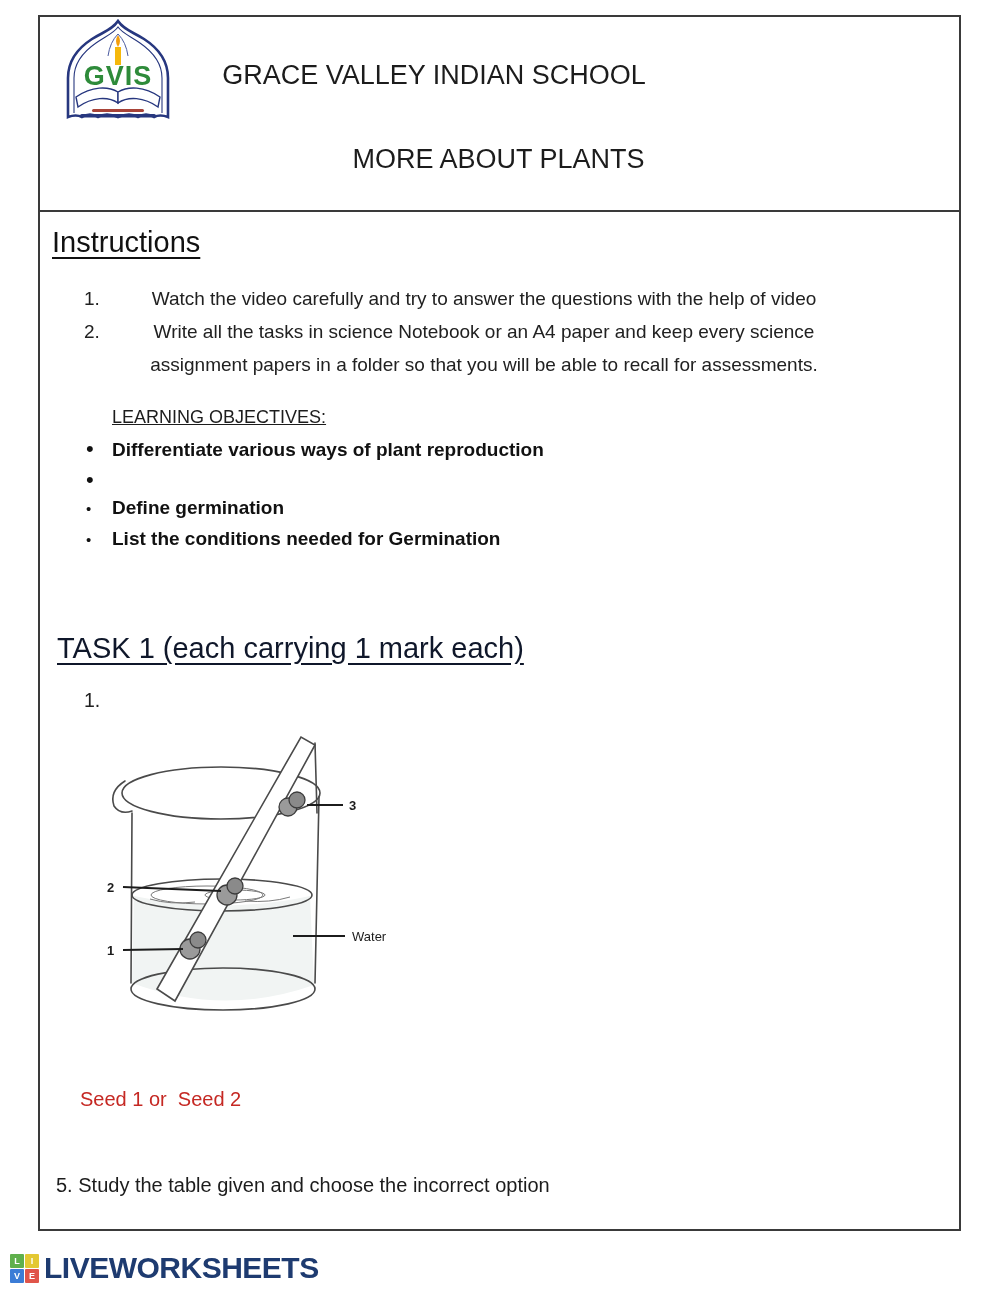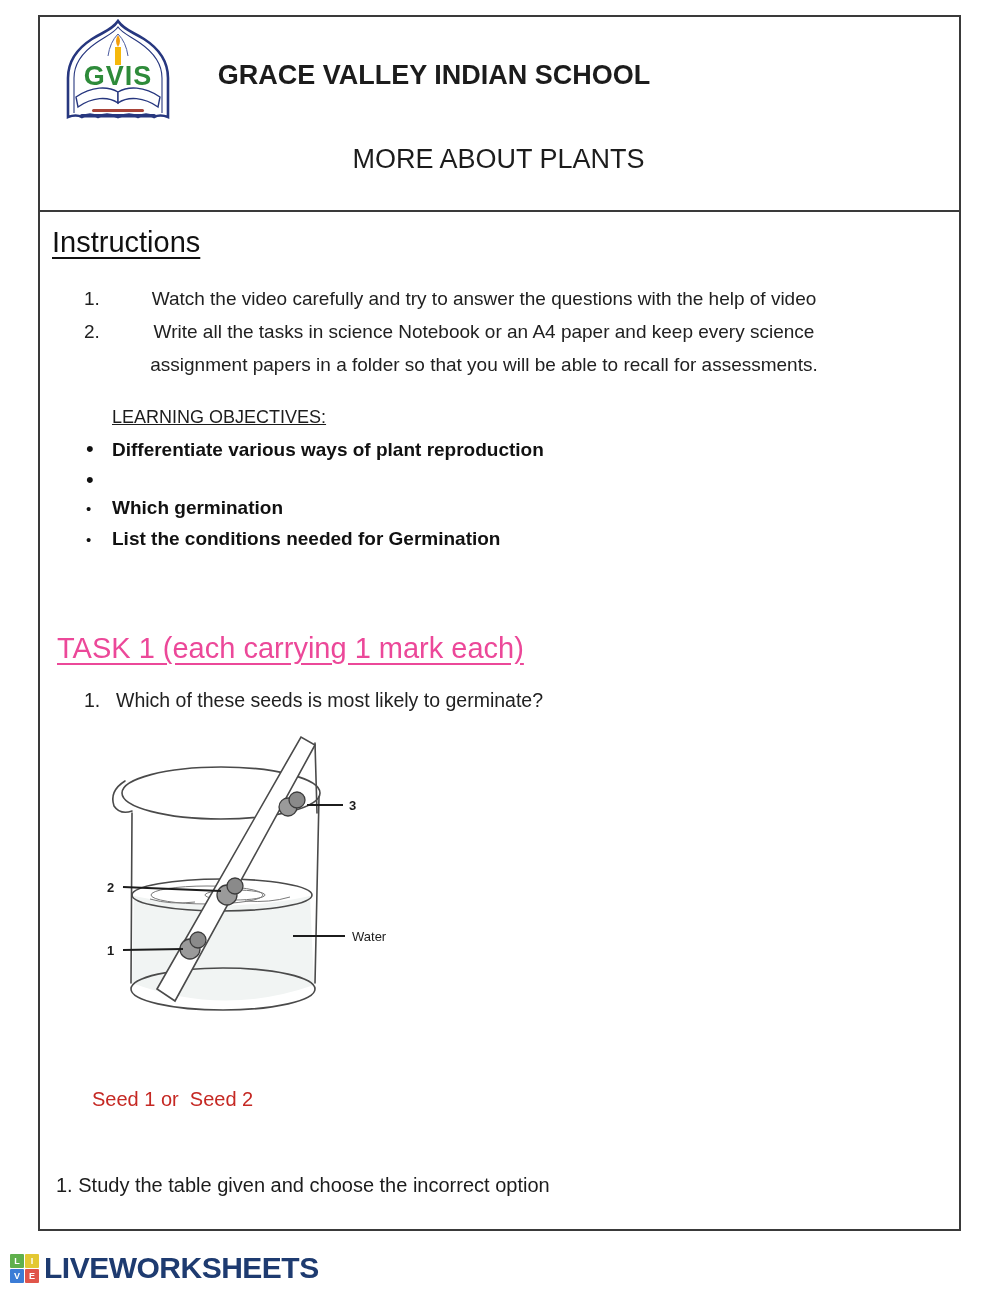--- a/index.html
+++ b/index.html
@@ -5,42 +5,42 @@
   html,body{margin:0;padding:0;background:#fff;}
   .page{
     position:relative;width:1000px;height:1291px;background:#ffffff;
     font-family:"Liberation Sans",sans-serif;color:#212121;overflow:hidden;border-radius:25px;
   }
   .abs{position:absolute;}
   
   .doc-box{left:38px;top:15px;width:919px;height:1212px;border:2px solid #3a3a3a;}
   .header-divider{left:38px;top:210px;width:923px;border-top:2px solid #3a3a3a;height:0;}
   
-  .school-name{left:38px;top:60px;width:792px;text-align:center;font-size:27px;color:#1c1c1c;font-weight:bold;}
+  .school-name{left:38px;top:60px;width:792px;text-align:center;font-size:27px;color:#1c1c1c;}
   .subtitle{left:38px;top:116px;width:921px;text-align:center;font-size:27px;color:#1c1c1c;margin-top:28px;}
   .logo-svg{left:58px;top:18px;}
   
   .instructions-heading{left:52px;top:226px;font-size:29px;color:#111;
     text-decoration:underline;text-underline-offset:5px;}
   .num-list{left:84px;top:282px;width:800px;font-size:19px;line-height:33px;}
   .num-row{display:flex;}
   .num-row .num{width:26px;flex:0 0 26px;}
   .num-row .txt{width:748px;text-align:center;}
   .objectives-label{left:112px;top:407px;font-size:18px;color:#1c1c1c;text-decoration:underline;}
   .obj-list{left:86px;top:436px;width:800px;}
   .obj-row{display:flex;align-items:baseline;height:30.5px;font-size:19px;font-weight:bold;color:#111;}
   .obj-row .bullet{width:26px;flex:0 0 26px;font-weight:normal;}
   .obj-row.b-lg .bullet{font-size:22px;}
   .obj-row.b-sm .bullet{font-size:15px;}
   
-  .task-heading{left:57px;top:632px;font-size:29px;color:#ec4899;
+  .task-heading{left:57px;top:632px;font-size:29px;color:#0f172a;
     text-decoration:underline;text-underline-offset:5px;}
   .q1-row{left:84px;top:689px;width:820px;font-size:19.5px;display:flex;}
   .q1-row .num{width:32px;flex:0 0 32px;}
-  .seed-hint{left:80px;top:1088px;font-size:20px;color:#c52823;white-space:pre;margin-left:12px;}
+  .seed-hint{left:80px;top:1088px;font-size:20px;color:#c52823;white-space:pre;}
   .q2-text{left:56px;top:1174px;font-size:20px;color:#1c1c1c;}
   
   .diagram-svg{left:95px;top:733px;}
   .sketch{stroke:#4a4a4a;fill:none;stroke-width:1.6;stroke-linecap:round;}
   .sketch-light{stroke:#7a7a7a;fill:none;stroke-width:1;}
   .svg-label{font-family:"Liberation Sans",sans-serif;font-size:13px;font-weight:bold;fill:#1c1c1c;}
   .svg-water{font-family:"Liberation Sans",sans-serif;font-size:13px;fill:#1c1c1c;}
   
   .footer-tiles{left:10px;top:1254px;width:29px;height:29px;display:grid;
     grid-template-columns:14px 14px;grid-template-rows:14px 14px;gap:1px;}
@@ -95,33 +95,32 @@
   <div class="abs obj-list">
     <div class="obj-row b-lg">
       <span class="bullet">•</span>
       <span>Differentiate various ways of plant reproduction</span>
     </div>
     <div class="obj-row b-lg">
       <span class="bullet">•</span>
     </div>
     <div class="obj-row b-sm">
       <span class="bullet">•</span>
-      <span>Which germination</span>
+      <span>Define germination</span>
     </div>
     <div class="obj-row b-sm">
       <span class="bullet">•</span>
       <span>List the conditions needed for Germination</span>
     </div>
   </div>
 
   <div class="abs task-heading">TASK 1 (each carrying 1 mark each)</div>
 
   <div class="abs q1-row">
     <span class="num">1.</span>
-    <span>Which of these seeds is most likely to germinate?</span>
   </div>
 
   <svg class="abs diagram-svg" width="340" height="300" viewBox="0 0 340 300">
 
     <path d="M39,163 Q128,182 215,163 L219,252 Q128,284 37,250 Z" fill="#f1f4f3" stroke="none"></path>
 
     <g>
       <ellipse class="sketch" cx="126" cy="60" rx="99" ry="26"></ellipse>
       <path class="sketch" d="M30,48 Q14,58 19,73 Q25,82 37,78"></path>
       <line class="sketch" x1="37" y1="80" x2="36" y2="250"></line>
@@ -161,21 +160,21 @@
       <line x1="198" y1="203" x2="250" y2="203"></line>
     </g>
     <text class="svg-label" x="12" y="222">1</text>
     <text class="svg-label" x="12" y="159">2</text>
     <text class="svg-label" x="254" y="77">3</text>
     <text class="svg-water" x="257" y="208">Water</text>
   </svg>
 
   <div class="abs seed-hint">Seed 1 or  Seed 2</div>
 
-  <div class="abs q2-text">1. Study the table given and choose the incorrect option</div>
+  <div class="abs q2-text">5. Study the table given and choose the incorrect option</div>
 
   <div class="abs footer-tiles">
     <span class="tile" style="background:#5fb04c">L</span>
     <span class="tile" style="background:#e3c832">I</span>
     <span class="tile" style="background:#3b7cd6">V</span>
     <span class="tile" style="background:#e0554a">E</span>
   </div>
   <div class="abs footer-brand">LIVEWORKSHEETS</div>
 
 </div>

